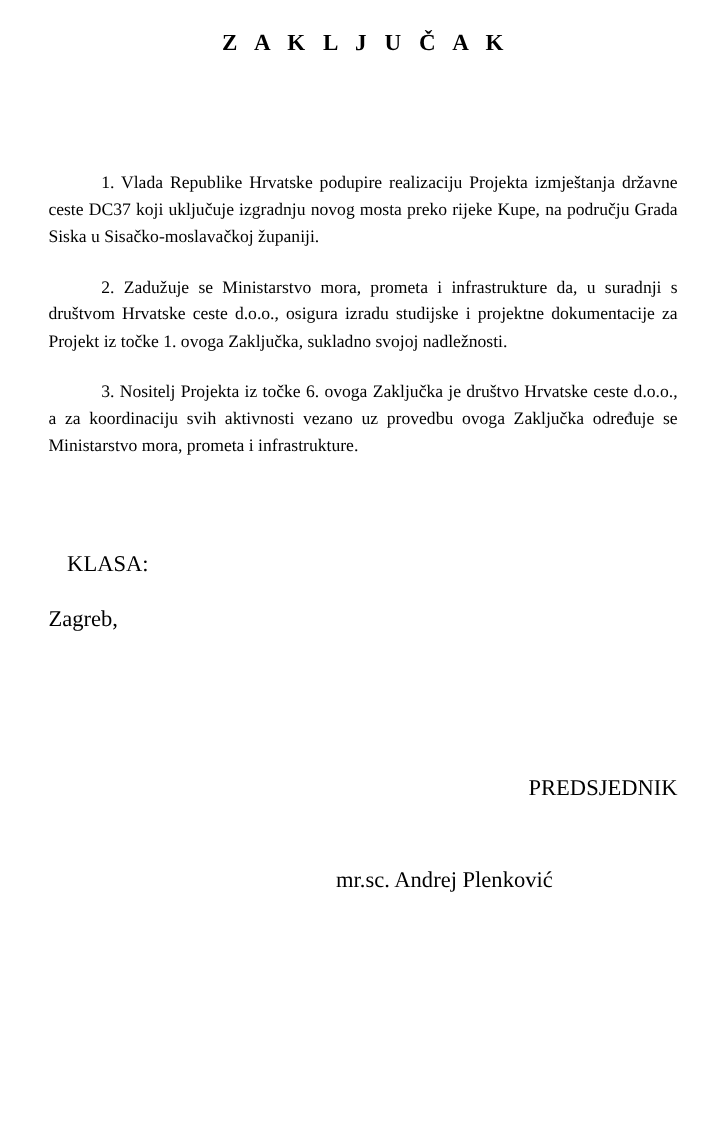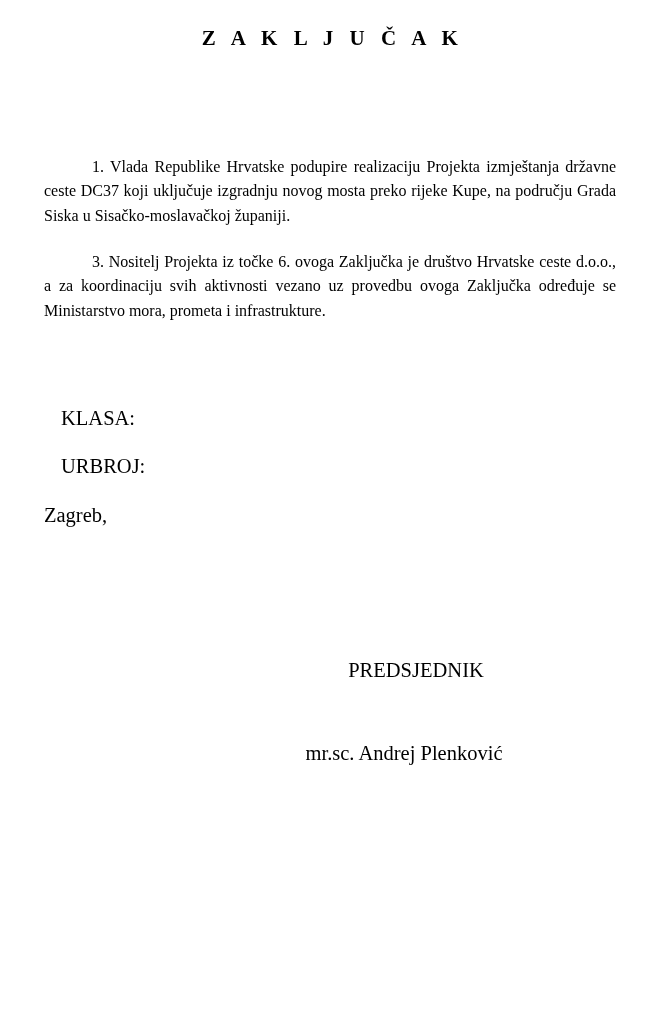--- a/index.html
+++ b/index.html
@@ -54,45 +54,45 @@
   }
   .place-line {
     margin-top: 19px;
     font-size: 20.5px;
   }
   .signature-block {
     margin-top: 128px;
     font-size: 20.5px;
   }
   .sig-role {
-    text-align: center;
+    text-align: right;
     padding-left: 172px;
     margin: 0;
   }
   .sig-name {
     text-align: center;
     padding-left: 148px;
     margin: 60px 0 0 0;
   }
 </style>
 </head>
 <body>
 
 <div class="page">
 
   <h1 class="doc-title">Z A K L J U Č A K</h1>
 
   <div class="body-block">
     <p class="para">1. Vlada Republike Hrvatske podupire realizaciju Projekta izmještanja državne ceste DC37 koji uključuje izgradnju novog mosta preko rijeke Kupe, na području Grada Siska u Sisačko-moslavačkoj županiji.</p>
+    <p class="para">2. Zadužuje se Ministarstvo mora, prometa i infrastrukture da, u suradnji s društvom Hrvatske ceste d.o.o., osigura izradu studijske i projektne dokumentacije za Projekt iz točke 1. ovoga Zaključka, sukladno svojoj nadležnosti.</p>
     <p class="para">3. Nositelj Projekta iz točke 6. ovoga Zaključka je društvo Hrvatske ceste d.o.o., a za koordinaciju svih aktivnosti vezano uz provedbu ovoga Zaključka određuje se Ministarstvo mora, prometa i infrastrukture.</p>
   </div>
 
   <div class="meta-block">
     <p class="meta-line">KLASA:</p>
-    <p class="meta-line">URBROJ:</p>
     <p class="place-line">Zagreb,</p>
   </div>
 
   <div class="signature-block">
     <p class="sig-role">PREDSJEDNIK</p>
     <p class="sig-name">mr.sc. Andrej Plenković</p>
   </div>
 
 </div>
 

